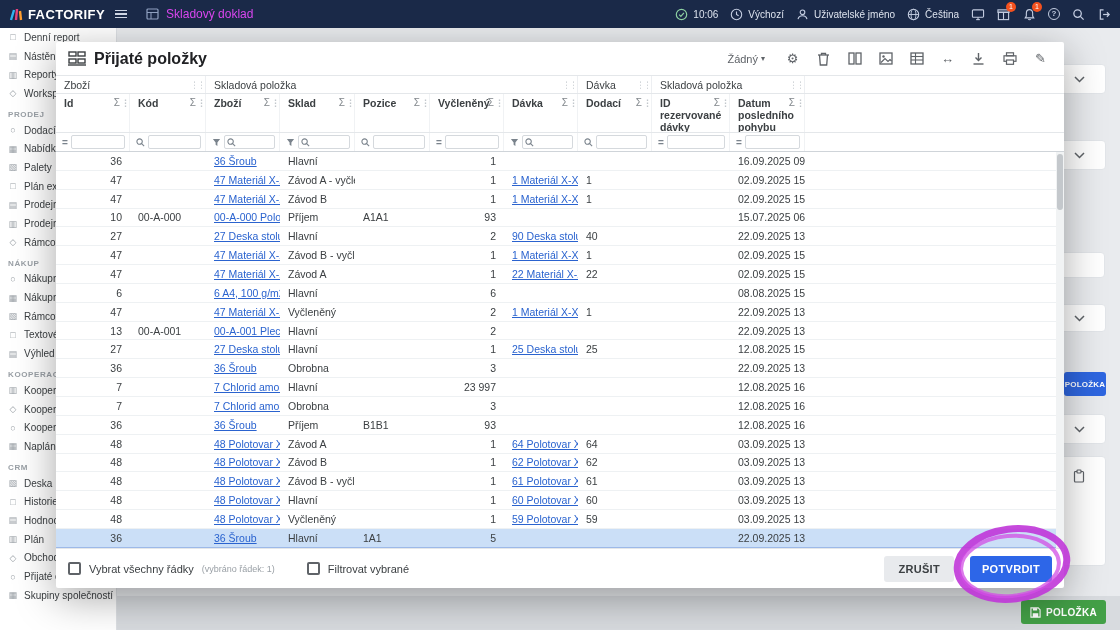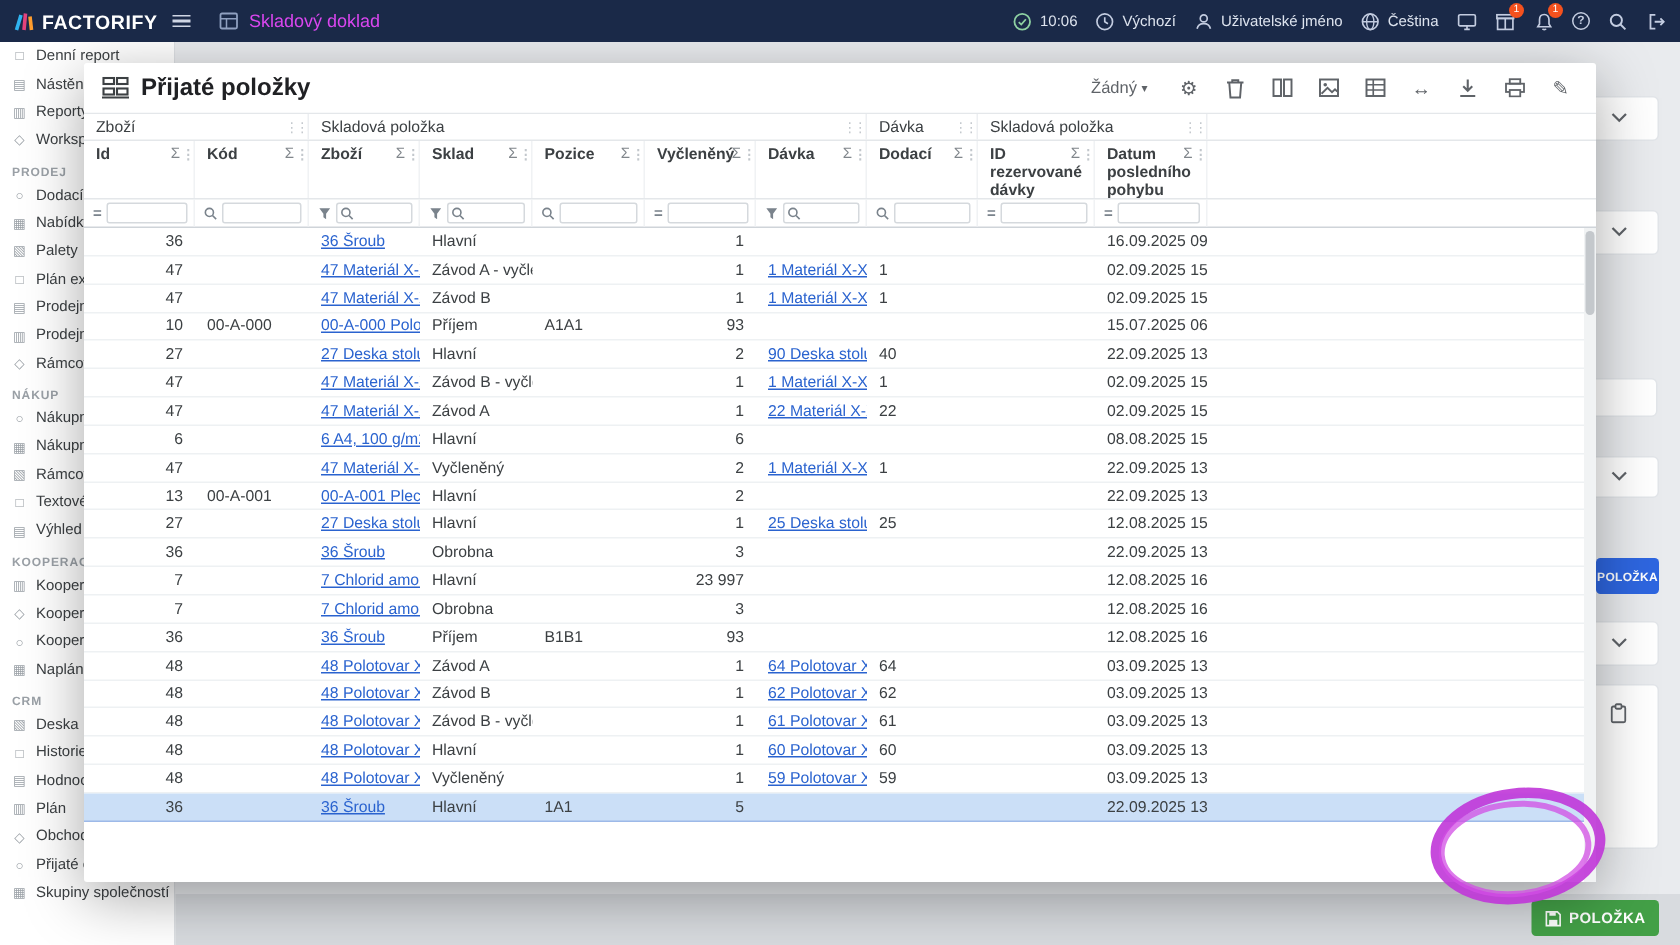--- a/index.html
+++ b/index.html
@@ -844,18 +844,28 @@
           <div class="t-cell" style="width: 78px;"></div>
           <div class="t-cell" style="width: 75px;">22.09.2025 13:5...</div>
           <div style="flex: 1 1 0%;"></div>
         </div>
         <div class="vscroll">
           <div class="vthumb"></div>
         </div>
     </div>
   </div>
 
+  <div class="m-foot">
+    <span class="checkbox"></span>
+    <span class="cb-label">Vybrat všechny řádky</span>
+    <span class="cb-hint">(vybráno řádek: 1)</span>
+    <span class="checkbox"></span>
+    <span class="cb-label">Filtrovat vybrané</span>
+    <span class="m-spacer"></span>
+    <button class="btn-cancel">ZRUŠIT</button>
+    <button class="btn-confirm">POTVRDIT</button>
+  </div>
 </div>
 
 <svg class="annotation" width="150" height="110" viewBox="0 0 150 110">
   <ellipse cx="72" cy="49" rx="55" ry="35" fill="none" stroke="#c036d8" stroke-width="7" opacity="0.9" transform="rotate(-7 72 49)"></ellipse>
   <ellipse cx="70" cy="51" rx="49" ry="30" fill="none" stroke="#d24de4" stroke-width="4" opacity="0.75" transform="rotate(-5 70 51)"></ellipse>
 </svg>
 
 </body></html>

